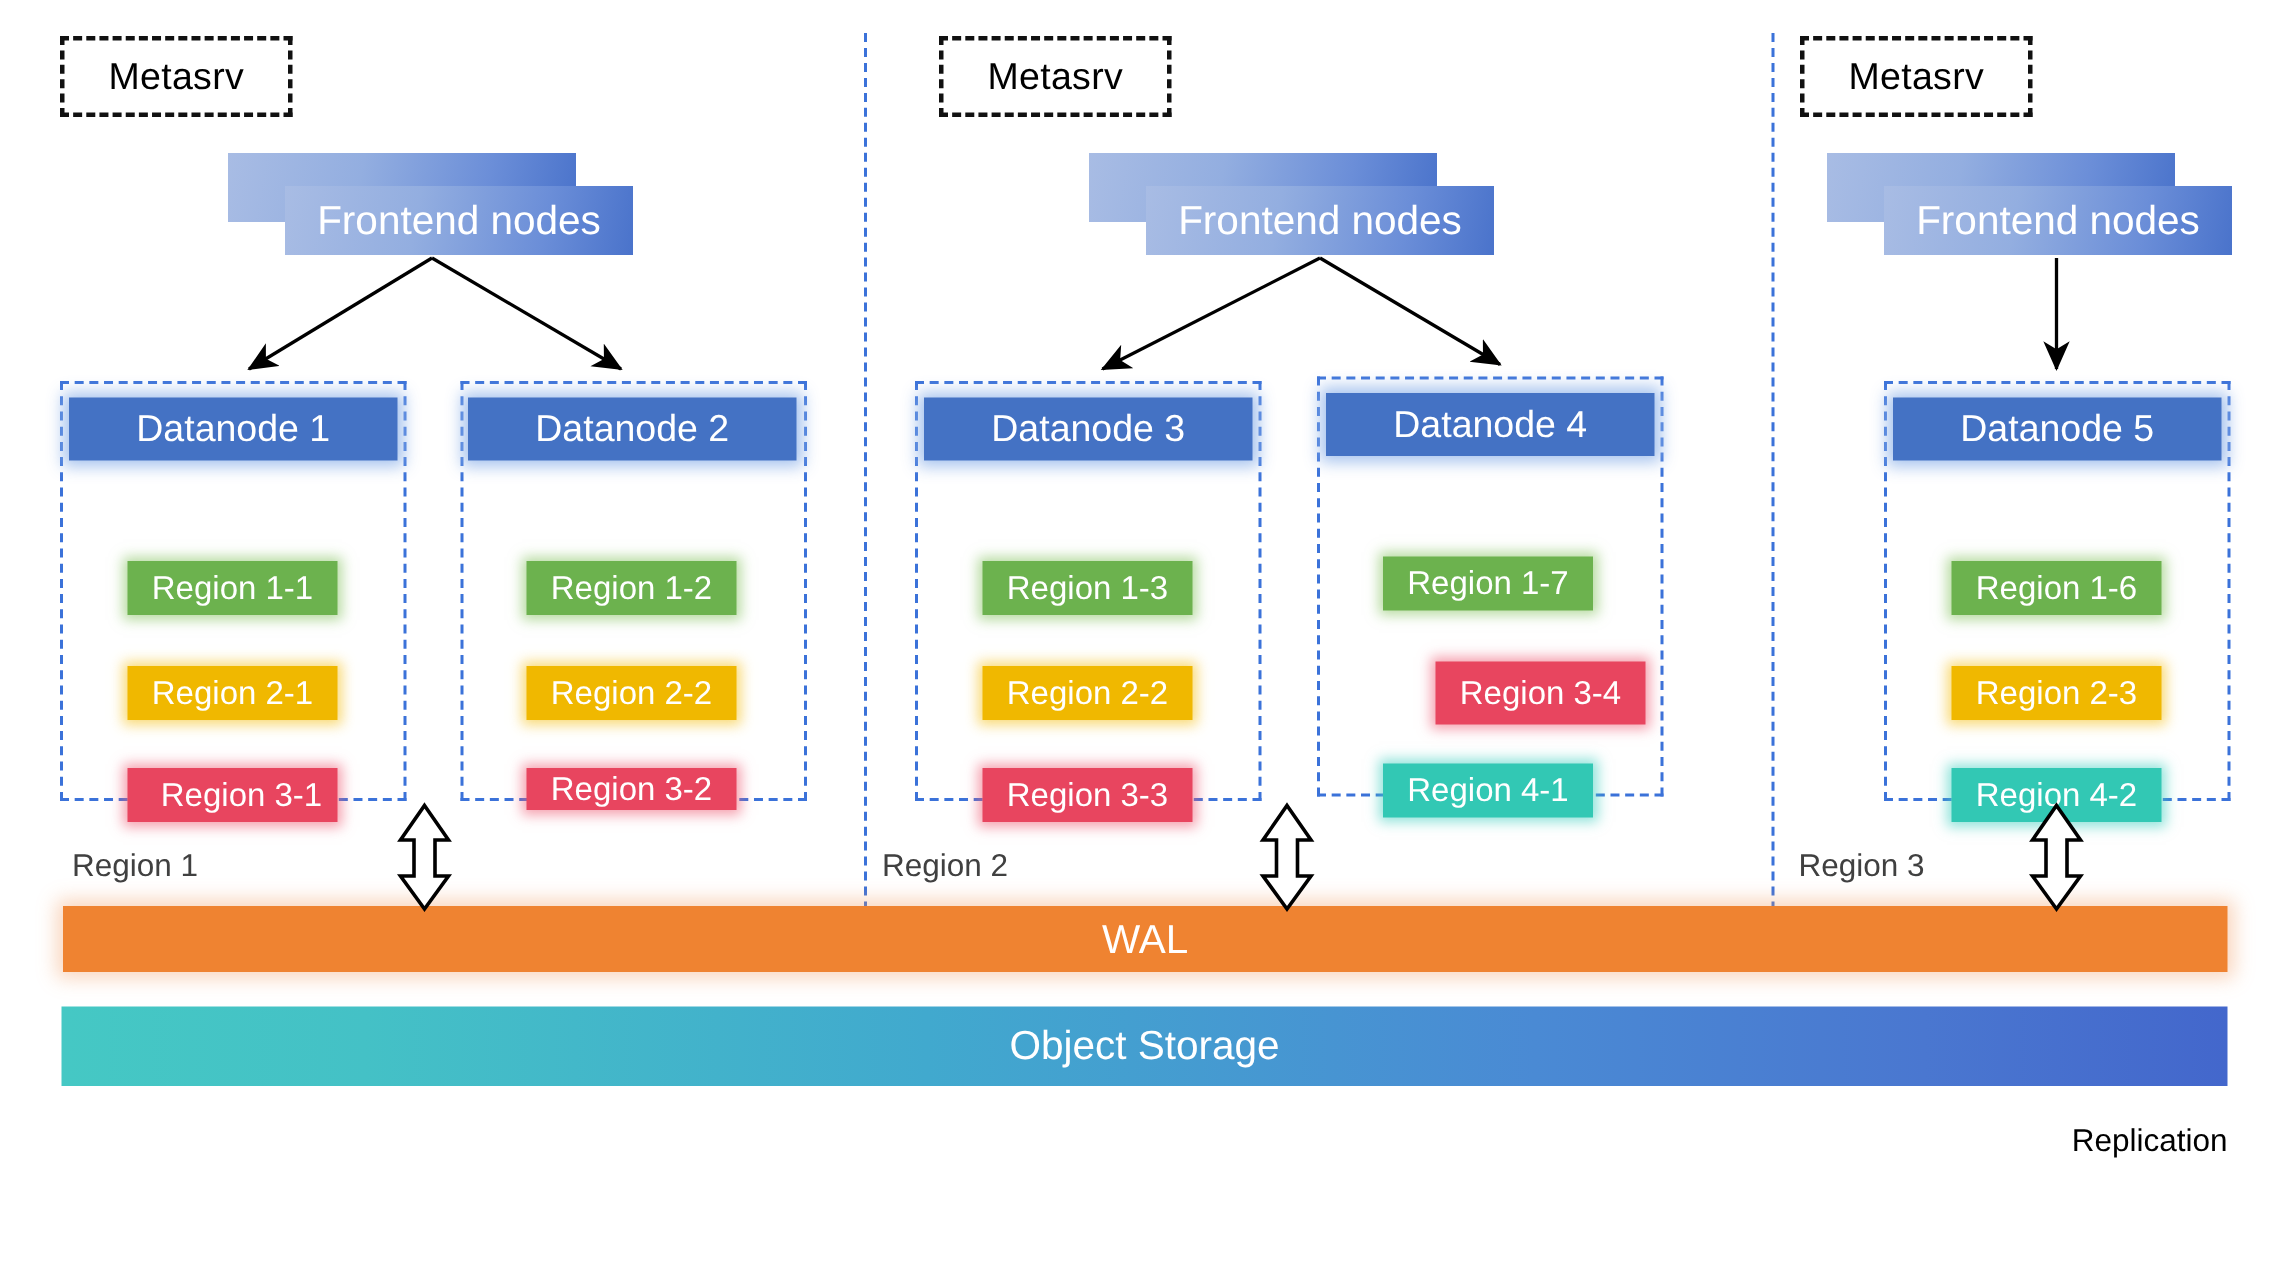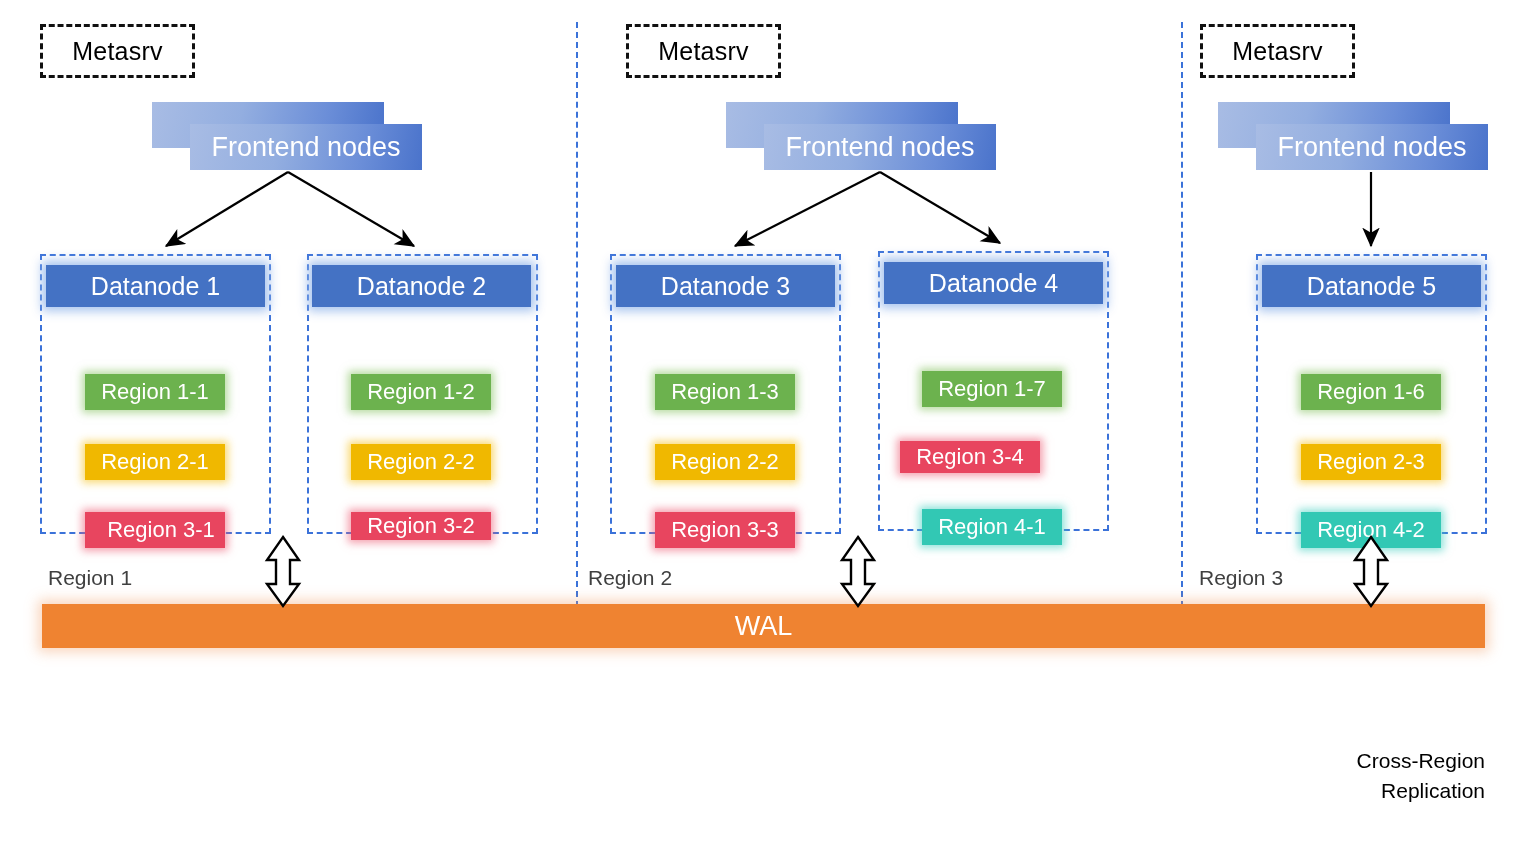--- a/index.html
+++ b/index.html
@@ -218,21 +218,21 @@
     <span>Region 3-3</span>
   </div>
 
   <div class="dn-box" style="left:878px; top:251px; width:231px; height:280px;"></div>
   <div class="dn-header" style="left:884px; top:262px; width:219px; height:42px;">
     <span>Datanode 4</span>
   </div>
   <div class="chip glow-green" style="left:922px; top:334px; width:140px; height:36px; background:#6cb24e;">
     <span>Region 1-7</span>
   </div>
-  <div class="chip glow-red" style="left:900px; top:404px; width:140px; height:32px; background:#e8455f;">
+  <div class="chip glow-red" style="left:957px; top:404px; width:140px; height:42px; background:#e8455f;">
     <span>Region 3-4</span>
   </div>
   <div class="chip glow-teal" style="left:922px; top:472px; width:140px; height:36px; background:#32c8b4;">
     <span>Region 4-1</span>
   </div>
 
   <div class="region-label" style="left:588px; top:566px;">
     <span>Region 2</span>
   </div>
 
@@ -262,23 +262,25 @@
   </div>
 
   <div class="region-label" style="left:1199px; top:566px;">
     <span>Region 3</span>
   </div>
 
   <div class="bar bar-wal" style="left:42px; top:604px; width:1443px; height:44px;">
     <span>WAL</span>
   </div>
 
+  <div class="bar bar-obj" style="left:41px; top:671px; width:1444px; height:53px;">
+    <span>Object Storage</span>
+  </div>
 
   <div class="cross-note" style="left:1240px; top:746px; width:245px;">
-    <div>Cross-Region</div>
     <div>Replication</div>
   </div>
 
   <svg id="edges" viewBox="0 0 1514 842">
     <defs>
       <marker id="ah" markerWidth="10" markerHeight="10" refX="8.4" refY="4" orient="auto" markerUnits="strokeWidth">
         <path d="M0,0 L9,4 L0,8 L2.4,4 z" fill="#000000"></path>
       </marker>
     </defs>
 

